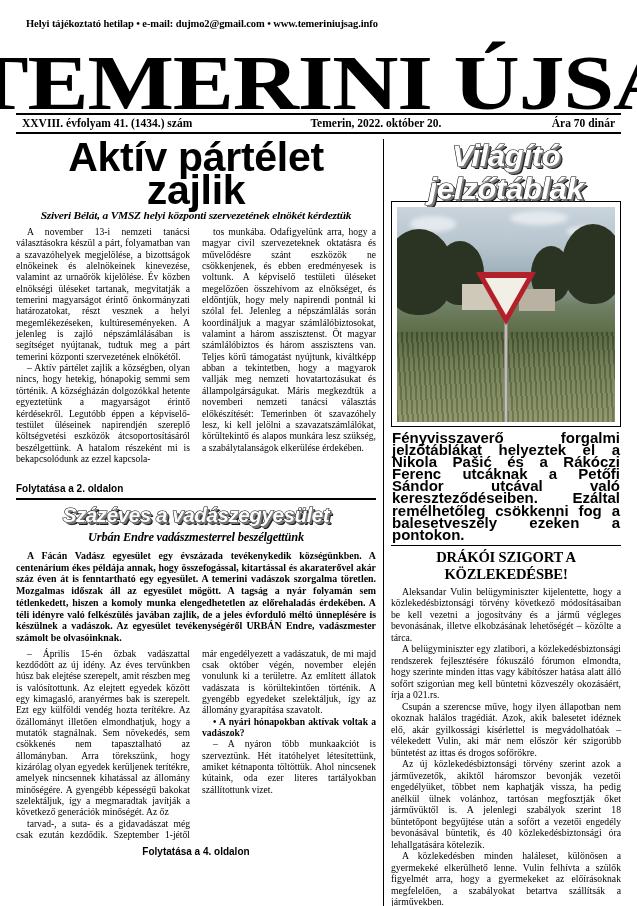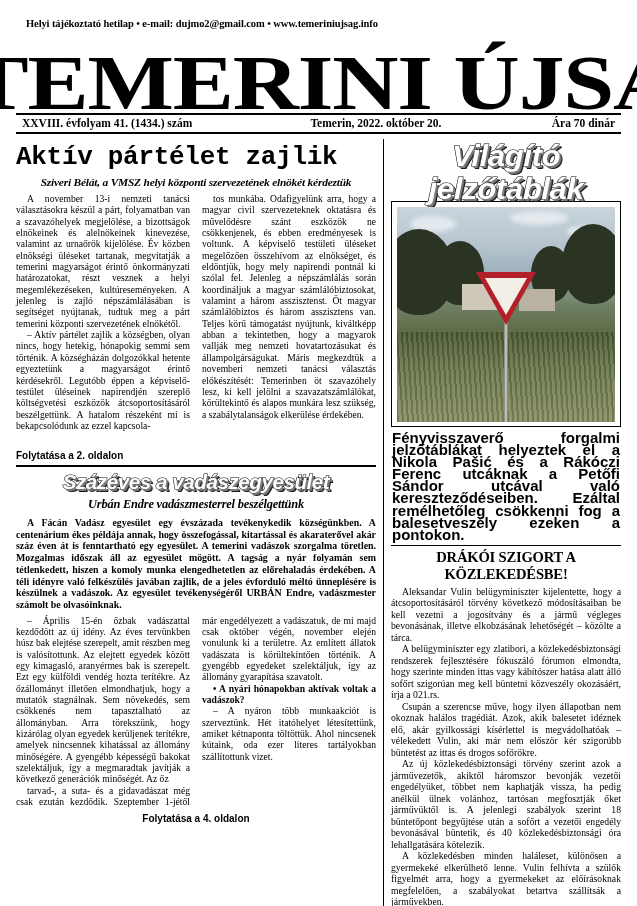--- a/index.html
+++ b/index.html
@@ -66,25 +66,25 @@
   }
   .col-left{width:360px;flex:0 0 360px;}
   .divider-v{
     width:1px;background:#000;margin:0 7px;
     align-self:stretch;
   }
   .col-right{flex:1;min-width:0;}
 
   
   .hl-serif{
-    font-family:Liberation Mono, monospace;
-    font-weight:bold;
-    font-size:26px;
+    font-family:Liberation Sans, sans-serif;
+    font-weight:bold;
+    font-size:41px;
     line-height:33px;
-    text-align:left;
+    text-align:center;
     margin:2px 0 0 0;
     letter-spacing:-0.3px;
   }
   .sub-italic{
     font-family:"Liberation Serif", serif;
     font-style:italic;
     font-weight:bold;
     font-size:11.4px;
     text-align:center;
     margin:2px 0 5px 0;
@@ -284,21 +284,21 @@
         </div>
       </div>
 
       <div class="caption">Fényvisszaverő forgalmi jelzőtáblákat helyeztek el a Nikola Pašić és a Rákóczi Ferenc utcáknak a Petőfi Sándor utcával való kereszteződéseiben. Ezáltal remélhetőleg csökkenni fog a balesetveszély ezeken a pontokon.</div>
 
       <hr class="hr-box-top">
 
       <div class="hl-sans-caps">DRÁKÓI SZIGORT A KÖZLEKEDÉSBE!</div>
 
       <div class="rbody">
-        <p>Aleksandar Vulin belügyminiszter kijelentette, hogy a átcsoportosításáról törvény következő módosításaiban be kell vezetni a jogosítvány és a jármű végleges bevonásának, illetve elkobzásának lehetőségét – közölte a tárca.</p>
+        <p>Aleksandar Vulin belügyminiszter kijelentette, hogy a közlekedésbiztonsági törvény következő módosításaiban be kell vezetni a jogosítvány és a jármű végleges bevonásának, illetve elkobzásának lehetőségét – közölte a tárca.</p>
         <p>A belügyminiszter egy zlatibori, a közlekedésbiztonsági rendszerek fejlesztésére fókuszáló fórumon elmondta, hogy szerinte minden ittas vagy kábítószer hatása alatt álló sofőrt szigorúan meg kell büntetni közveszély okozásáért, írja a 021.rs.</p>
         <p>Csupán a szerencse műve, hogy ilyen állapotban nem okoznak halálos tragédiát. Azok, akik balesetet idéznek elő, akár gyilkossági kísérlettel is megvádolhatóak – vélekedett Vulin, aki már nem először kér szigorúbb büntetést az ittas és drogos sofőrökre.</p>
         <p>Az új közlekedésbiztonsági törvény szerint azok a járművezetők, akiktől háromszor bevonják vezetői engedélyüket, többet nem kaphatják vissza, ha pedig anélkül ülnek volánhoz, tartósan megfosztják őket járművüktől is. A jelenlegi szabályok szerint 18 büntetőpont begyűjtése után a sofőrt a vezetői engedély bevonásával büntetik, és 40 közlekedésbiztonsági óra lehallgatására kötelezik.</p>
         <p>A közlekedésben minden haláleset, különösen a gyermekeké elkerülhető lenne. Vulin felhívta a szülők figyelmét arra, hogy a gyermekeket az előírásoknak megfelelően, a szabályokat betartva szállítsák a járművekben.</p>
       </div>
 
       <hr class="bottom-rule">
     </div>
   </div>
 </div>

